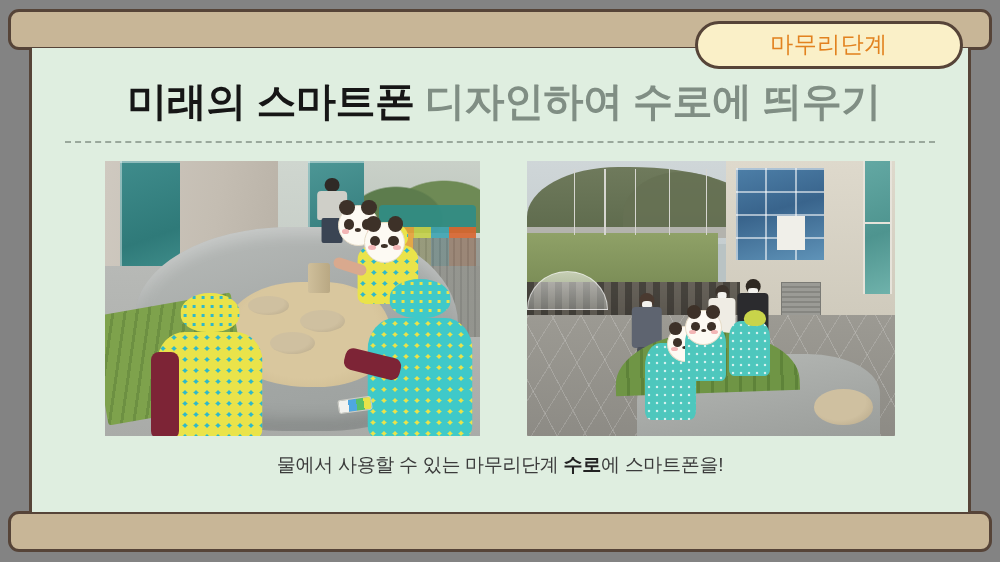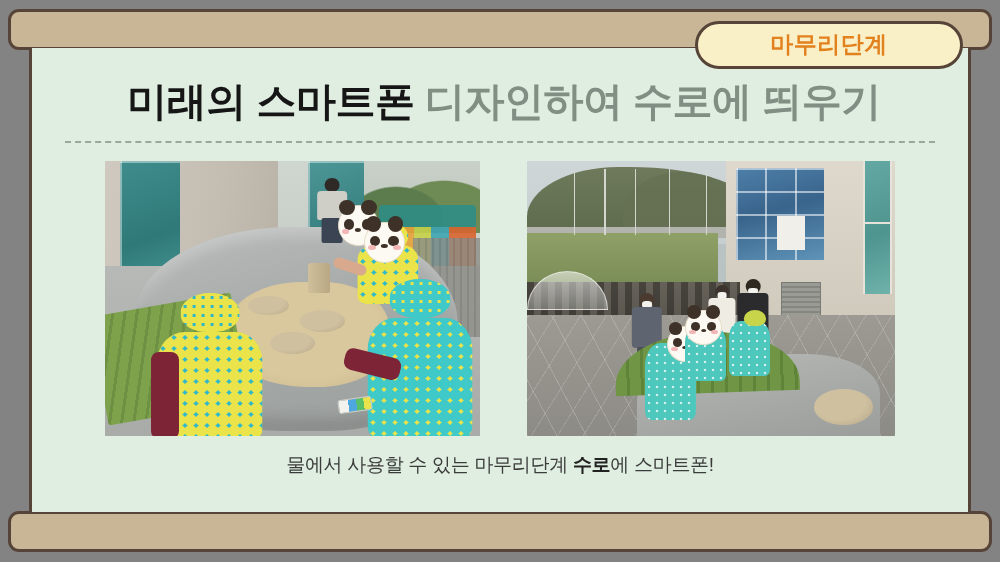--- a/index.html
+++ b/index.html
@@ -57,21 +57,21 @@
     background: #faf0c8;
     border: 3px solid #564438;
     border-radius: 26px;
     display: flex;
     align-items: center;
     justify-content: center;
     z-index: 12;
   }
   .badge-label {
     font-size: 23px;
-    font-weight: bold;
+    font-weight: normal;
     color: #e2821f;
     letter-spacing: 0.5px;
     line-height: 1;
     padding-bottom: 2px;
   }
 
   
   .title-row {
     position: absolute;
     left: 8px;
@@ -531,21 +531,21 @@
         </div>
         <div class="kid-teal-smock" style="left:55%; top:58%; width:11%; height:20%;"></div>
         <div class="rp-person" style="left:59%; top:54%; width:6%; height:6%;">
           <div class="h" style="top:0; width:100%; height:100%; background:#c8d44a; border-radius:50% 50% 40% 40%;"></div>
         </div>
       </div>
 
     </div>
 
     <div class="caption">
-      <span>물에서 사용할 수 있는 마무리단계 </span><span class="bold">수로</span><span>에 스마트폰!</span>
+      <span>물에서 사용할 수 있는 마무리단계 </span><span class="bold">수로</span><span>에 스마트폰을!</span>
     </div>
 
   </div>
 
   <div class="badge">
     <span class="badge-label">마무리단계</span>
   </div>
 
 </div>
 

